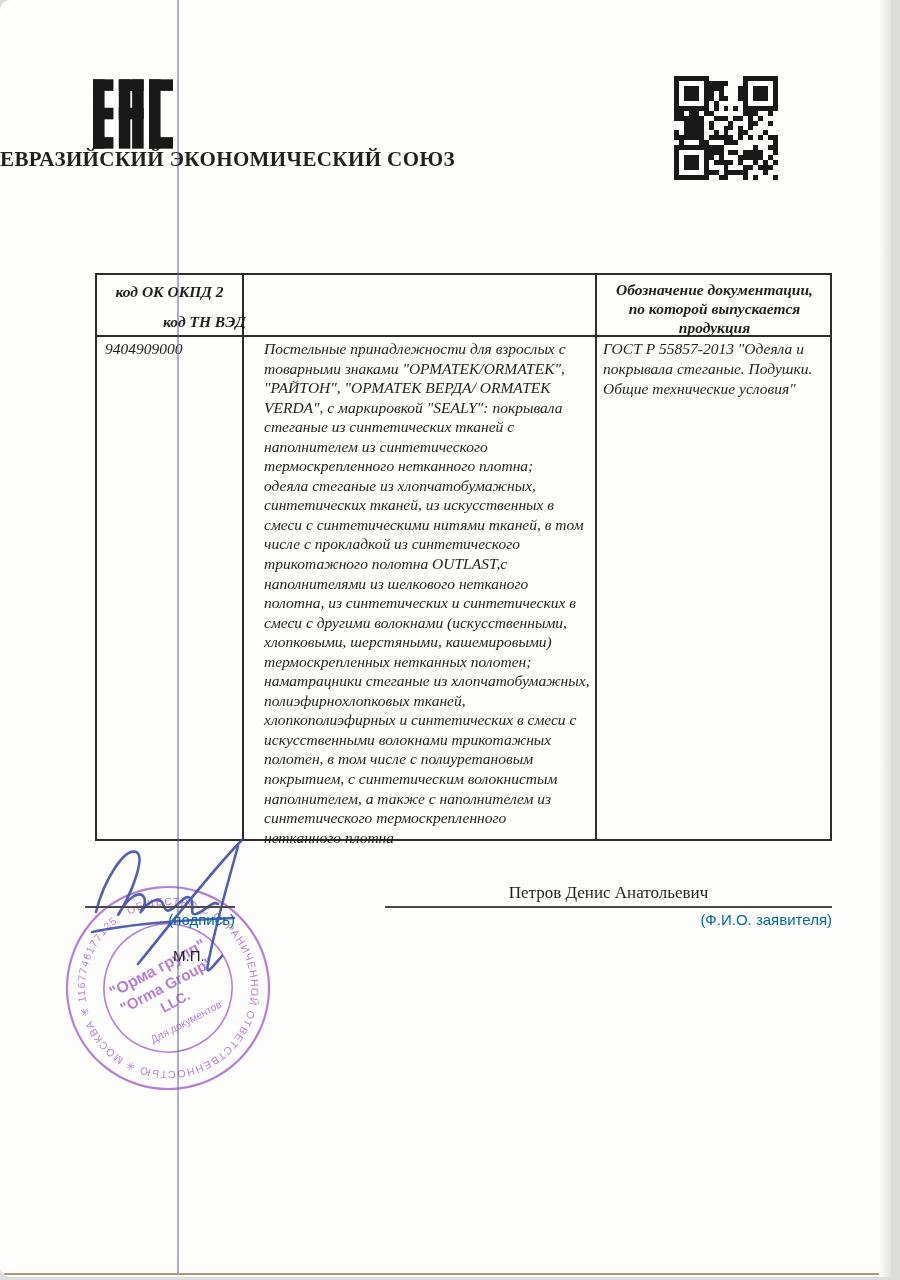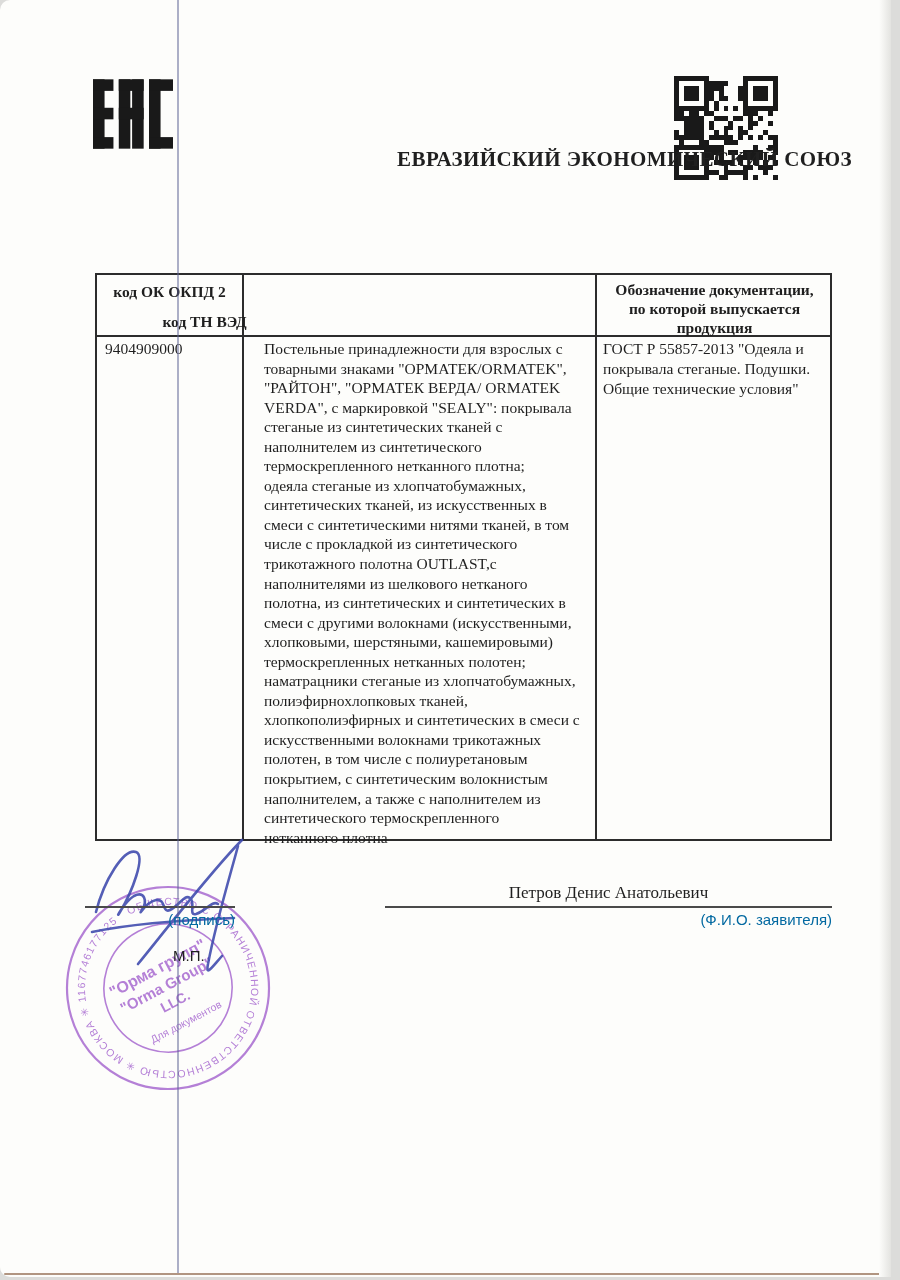--- a/index.html
+++ b/index.html
@@ -18,33 +18,33 @@
   .right-shade {
     position:absolute; top:0; right:0; width:12px; height:1277px;
     background:linear-gradient(to right,#fdfdfb,#e3e3e0);
   }
   .fold-line {
     position:absolute; left:177px; top:0; width:2px; height:1273px;
     background:rgba(92,98,148,0.5);
   }
   .eac-logo { position:absolute; left:93px; top:75px; }
   .qr { position:absolute; left:674px; top:76px; }
-  .title { position:absolute; text-align:right; font-weight:bold; letter-spacing:0.4px; }
+  .title { position:absolute; text-align:left; font-weight:bold; letter-spacing:0.4px; }
   .t1 { left:0; top:147px; width:852px; font-size:21px; }
   .t2 { left:0; top:172px; width:852px; font-size:21px; }
   .t3 { left:0; top:198px; width:891px; font-size:22px; }
 
   .doc-table {
     position:absolute; left:95px; top:273px; width:737px; height:568px;
     border:2px solid #2c2c2c; box-sizing:border-box;
   }
   .doc-table .hsep { position:absolute; left:0; top:60px; width:100%; height:2px; background:#2c2c2c; }
   .doc-table .vsep { position:absolute; top:0; bottom:0; width:2px; background:#2c2c2c; }
   .v1 { left:145px; } .v2 { left:498px; }
-  .cell { position:absolute; font-size:15.5px; line-height:19.2px; white-space:pre-line; }
+  .cell { position:absolute; font-size:15.5px; line-height:19.2px; white-space:pre-line;font-style:italic; }
   .hdr { font-weight:bold; text-align:center; }
   .h-col1a { left:0; top:7px;  width:145px; }
   .h-col1b { left:0; top:37px; width:145px;margin-left:35px; }
   .h-col2  { left:147px; top:5px; width:351px; }
   .h-col3  { left:500px; top:5px; width:235px; }
   .c-code  { left:8px;  top:64px; width:130px; text-align:left; }
   .c-desc  { left:155px; top:64px; width:340px; line-height:19.55px;margin-left:12px; }
   .c-doc   { left:506px; top:64px; width:226px; line-height:20px; }
 
   .sans { font-family:"Liberation Sans", sans-serif; }

